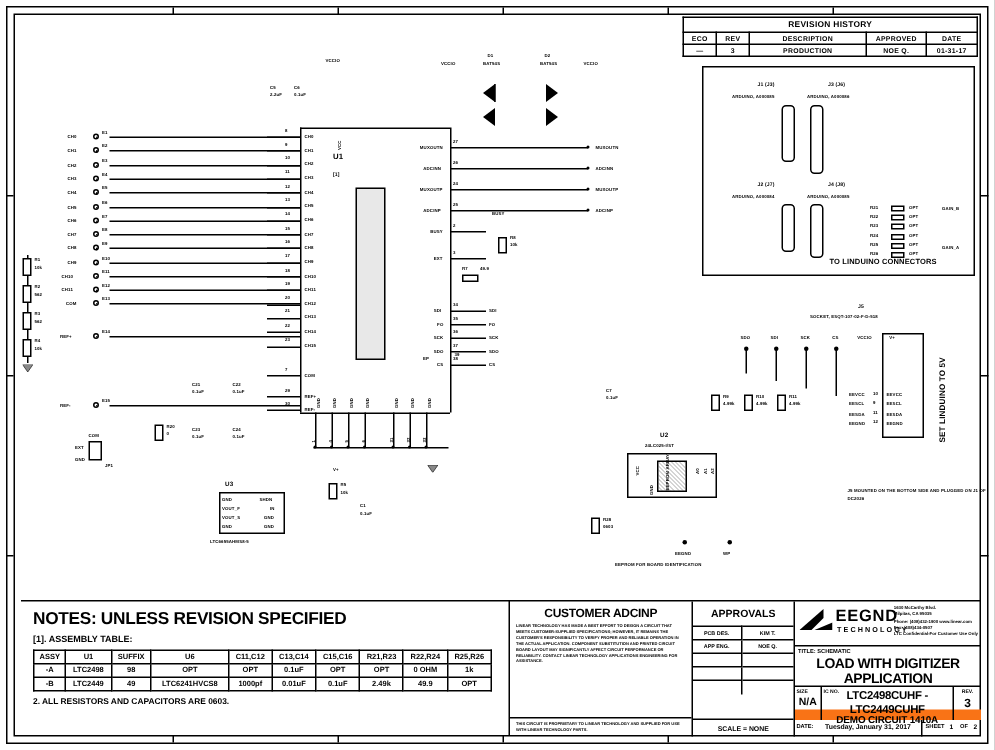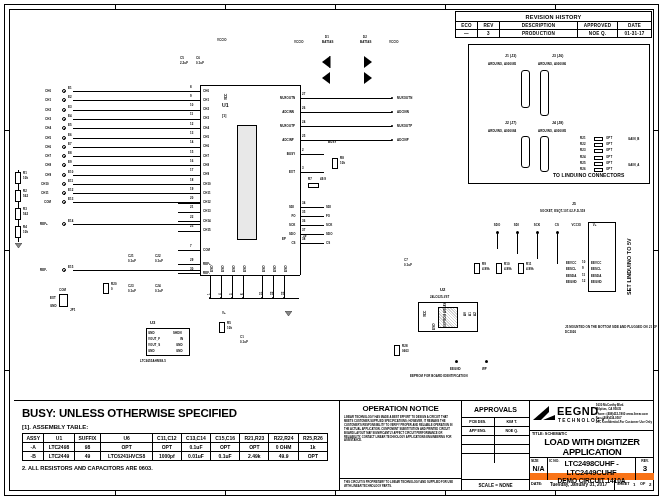--- a/index.html
+++ b/index.html
@@ -627,21 +627,21 @@
       <div class="t xs" style="left:582px;top:267.4px;">9</div>
       <div class="t xs" style="left:566px;top:274.8px;">EESDA</div>
       <div class="t xs" style="left:591px;top:274.8px;">EESDA</div>
       <div class="t xs" style="left:582px;top:273.8px;">11</div>
       <div class="t xs" style="left:566px;top:281.2px;">EEGND</div>
       <div class="t xs" style="left:591px;top:281.2px;">EEGND</div>
       <div class="t xs" style="left:582px;top:280.2px;">12</div>
     </div>
 
   <div id="notes">
-    <div class="hdr">BUSY: UNLESS OTHERWISE SPECIFIED</div>
+    <div class="hdr">NOTES: UNLESS REVISION SPECIFIED</div>
     <div class="sub">[1].  ASSEMBLY TABLE:</div>
     <table class="asmtbl">
       <thead>
           <tr id="asm-head">
             <th>ASSY</th>
             <th>U1</th>
             <th>SUFFIX</th>
             <th>U6</th>
             <th>C11,C12</th>
             <th>C13,C14</th>
@@ -677,21 +677,21 @@
             <td>OPT</td>
           </tr>
         </tbody>
     </table>
     <div class="note2">2.  ALL RESISTORS AND CAPACITORS ARE 0603.</div>
   </div>
 
   <div id="titleblock">
 
     <div id="cust">
-      <div class="ch">OPERATION NOTICE</div>
+      <div class="ch">CUSTOMER ADCINP</div>
       <div class="cbody">LINEAR TECHNOLOGY HAS MADE A BEST EFFORT TO DESIGN A CIRCUIT THAT MEETS CUSTOMER-SUPPLIED SPECIFICATIONS; HOWEVER, IT REMAINS THE CUSTOMER'S RESPONSIBILITY TO VERIFY PROPER AND RELIABLE OPERATION IN THE ACTUAL APPLICATION.  COMPONENT SUBSTITUTION AND PRINTED CIRCUIT BOARD LAYOUT MAY SIGNIFICANTLY AFFECT CIRCUIT PERFORMANCE OR RELIABILITY.  CONTACT LINEAR TECHNOLOGY APPLICATIONS ENGINEERING FOR ASSISTANCE.</div>
       <div class="cfoot">THIS CIRCUIT IS PROPRIETARY TO LINEAR TECHNOLOGY AND SUPPLIED FOR USE WITH LINEAR TECHNOLOGY PARTS.</div>
     </div>
 
     <div id="appr">
       <div class="ah">APPROVALS</div>
       <table class="atab">
           <tbody id="appr-body">
             <tr>
               <td style="width: 32px;">PCB DES.</td>

